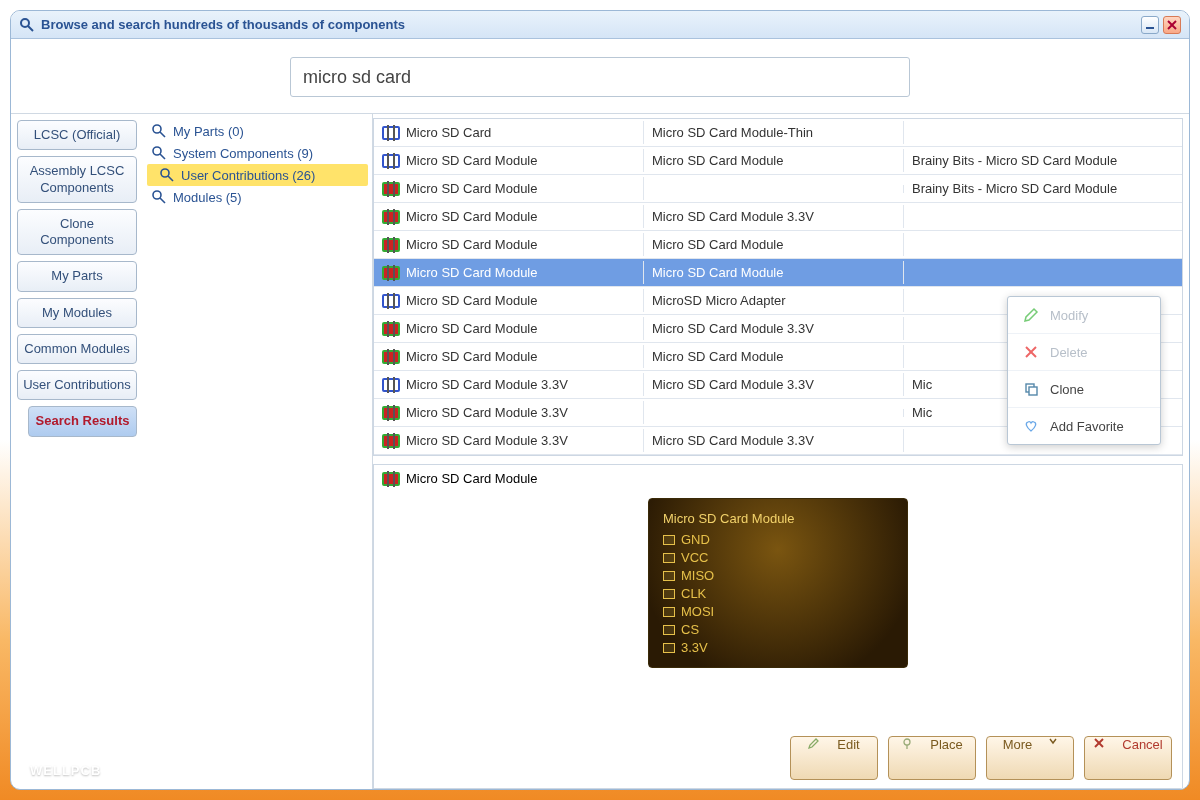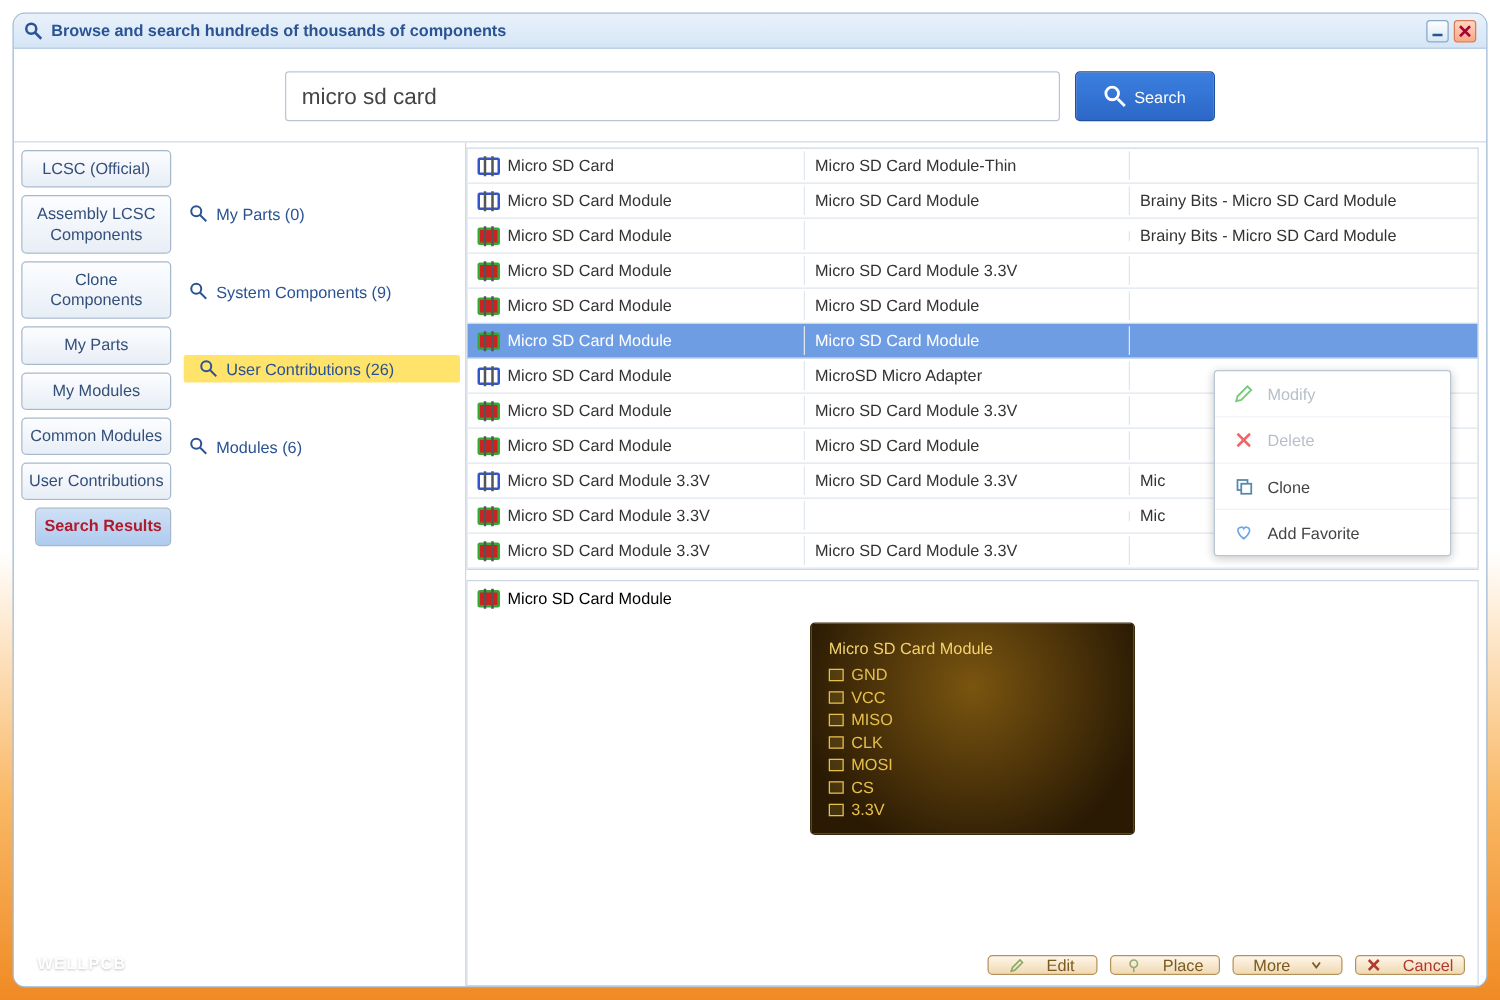--- a/index.html
+++ b/index.html
@@ -13,50 +13,50 @@
 .winbtn.close{background:linear-gradient(#ffd6c2,#f9a886);border-color:#d87a56;}
 .searchbar{display:flex;justify-content:center;align-items:center;padding:18px 0 16px;border-bottom:1px solid #d0d9e3;}
 .searchinput{width:620px;height:40px;border:1px solid #b9c7d5;border-radius:3px;padding:0 12px;font-size:18px;color:#444;}
 .searchbtn{height:40px;margin-left:12px;padding:0 22px;background:linear-gradient(#3b7fe0,#2c68c7);border:1px solid #1f4f9d;border-radius:4px;color:#fff;font-size:18px;display:flex;align-items:center;cursor:pointer;}
 .searchbtn svg{margin-right:6px;}
 .body{flex:1;display:flex;overflow:hidden;}
 .leftcol{width:132px;padding:6px;display:flex;flex-direction:column;gap:6px;}
 .navbtn{border:1px solid #a7b8cb;border-radius:4px;background:linear-gradient(#fcfdff,#e8eef6);padding:6px 4px;text-align:center;color:#33507a;line-height:1.25;cursor:pointer;}
 .navbtn.active{background:linear-gradient(#cfe0f6,#aecbef);color:#b11a2c;font-weight:bold;margin-left:11px;}
 .treecol{width:230px;padding:6px 4px;border-right:1px solid #d0d9e3;}
-.treeitem{display:flex;align-items:center;padding:3px 4px;color:#2a5393;cursor:pointer;border-radius:2px;margin-top:40px;}
+.treeitem{display:flex;align-items:center;padding:3px 4px;color:#2a5393;cursor:pointer;border-radius:2px;}
 .treeitem.sel{background:#ffe36a;padding-left:12px;}
 .treeitem .mag{width:16px;height:16px;margin-right:6px;flex:none;}
 .maincol{flex:1;display:flex;flex-direction:column;position:relative;overflow:hidden;}
 .table{flex:0 0 auto;border:1px solid #cdd7e3;margin:4px 6px 0 0;}
 .trow{display:flex;border-bottom:1px solid #e0e6ee;min-height:28px;align-items:center;}
 .trow.selected{background:#6f9de3;color:#fff;}
 .trow.selected .cell{color:#fff;}
 .cell{padding:4px 8px;color:#333;display:flex;align-items:center;overflow:hidden;white-space:nowrap;}
 .c1{flex:0 0 270px;border-right:1px solid #e0e6ee;}
 .c2{flex:0 0 260px;border-right:1px solid #e0e6ee;}
 .c3{flex:1;}
 .chip{width:18px;height:14px;margin-right:6px;border:2px solid #3a3;border-radius:2px;background:#c22;flex:none;position:relative;}
 .chip::before,.chip::after{content:"";position:absolute;top:-3px;bottom:-3px;width:2px;background:#555;}
 .chip::before{left:3px;} .chip::after{right:3px;}
 .chip.blue{border-color:#35c;background:#fff;}
-.ctxmenu{position:absolute;right:28px;top:182px;width:190px;background:#fff;border:1px solid #b9c7d5;border-radius:3px;box-shadow:0 2px 8px rgba(0,0,0,.2);}
+.ctxmenu{position:absolute;right:28px;top:182px;width:154px;background:#fff;border:1px solid #b9c7d5;border-radius:3px;box-shadow:0 2px 8px rgba(0,0,0,.2);}
 .ctxitem{padding:10px 14px;display:flex;align-items:center;color:#444;border-bottom:1px solid #eef2f7;cursor:pointer;}
 .ctxitem.disabled{color:#b7bfc9;}
 .ctxitem:last-child{border-bottom:none;}
 .ctxitem .ci-icon{width:18px;margin-right:10px;display:flex;justify-content:center;}
 .preview{flex:1;margin:8px 6px 0 0;border:1px solid #cdd7e3;background:#fff;display:flex;flex-direction:column;}
 .preview-head{display:flex;align-items:center;padding:6px 8px;}
 .preview-body{flex:1;display:flex;justify-content:center;align-items:flex-start;padding:6px;}
 .footprint{width:260px;height:170px;background:radial-gradient(circle at 50% 30%,#7a5510,#2a1a04 80%);border:1px solid #3a2a08;border-radius:4px;padding:12px 14px;color:#e6c04a;font-size:10px;}
 .footprint .fp-title{color:#f2d26b;margin-bottom:6px;}
 .footprint .pin{display:flex;align-items:center;margin:3px 0;}
 .footprint .pad{width:12px;height:10px;border:1px solid #e6c04a;margin-right:6px;background:rgba(230,192,74,.15);}
 .actionbar{display:flex;justify-content:flex-end;gap:10px;padding:8px 10px;}
-.actbtn{min-width:88px;height:16px;border:1px solid #b49158;border-radius:4px;background:linear-gradient(#fff6e8,#efd9b3);color:#7a5a1f;display:flex;align-items:center;justify-content:center;gap:17px;cursor:pointer;}
+.actbtn{min-width:88px;height:44px;border:1px solid #b49158;border-radius:4px;background:linear-gradient(#fff6e8,#efd9b3);color:#7a5a1f;display:flex;align-items:flex-start;justify-content:center;gap:17px;cursor:pointer;}
 .actbtn.cancel{color:#b13a2e;}
 .watermark{position:absolute;left:30px;bottom:22px;color:#fff;font-weight:bold;font-size:22px;letter-spacing:1px;display:flex;align-items:center;gap:8px;text-shadow:0 1px 2px rgba(0,0,0,.25);flex-direction:column;}
 </style>
 </head>
 <body>
 
 <div class="frame">
 
   <div class="titlebar">
     <span class="ticon">
@@ -75,27 +75,20 @@
     <span class="winbtn close">
       <svg width="10" height="10">
           <line x1="1" y1="1" x2="9" y2="9" stroke="#a03" stroke-width="2"></line>
           <line x1="9" y1="1" x2="1" y2="9" stroke="#a03" stroke-width="2"></line>
         </svg>
     </span>
   </div>
 
   <div class="searchbar">
     <input class="searchinput" value="micro sd card" style="">
-    <button class="searchbtn">
-      <svg width="18" height="18" viewBox="0 0 16 16">
-          <circle cx="6" cy="6" r="4.5" fill="none" stroke="#fff" stroke-width="2"></circle>
-          <line x1="10" y1="10" x2="15" y2="15" stroke="#fff" stroke-width="2"></line>
-        </svg>
-      <span>Search</span>
-    </button>
   </div>
 
   <div class="body">
 
     <div class="leftcol" id="nav">
         <div class="navbtn">LCSC (Official)</div>
         <div class="navbtn">Assembly LCSC Components</div>
         <div class="navbtn">Clone Components</div>
         <div class="navbtn">My Parts</div>
         <div class="navbtn">My Modules</div>
@@ -124,21 +117,21 @@
               <circle cx="6" cy="6" r="4" fill="none" stroke="#2a5393" stroke-width="1.6"></circle>
               <line x1="9" y1="9" x2="14" y2="14" stroke="#2a5393" stroke-width="1.6"></line>
             </svg></span>
           <span>User Contributions (26)</span>
         </div>
         <div class="treeitem">
           <span class="mag"><svg viewBox="0 0 16 16">
               <circle cx="6" cy="6" r="4" fill="none" stroke="#2a5393" stroke-width="1.6"></circle>
               <line x1="9" y1="9" x2="14" y2="14" stroke="#2a5393" stroke-width="1.6"></line>
             </svg></span>
-          <span>Modules (6)</span>
+          <span>Modules (5)</span>
         </div>
       </div>
 
     <div class="maincol">
       <div class="table" id="table">
           <div class="trow">
             <div class="cell c1">
               <span class="chip blue"></span>
               <span>Micro SD Card</span>
             </div>

